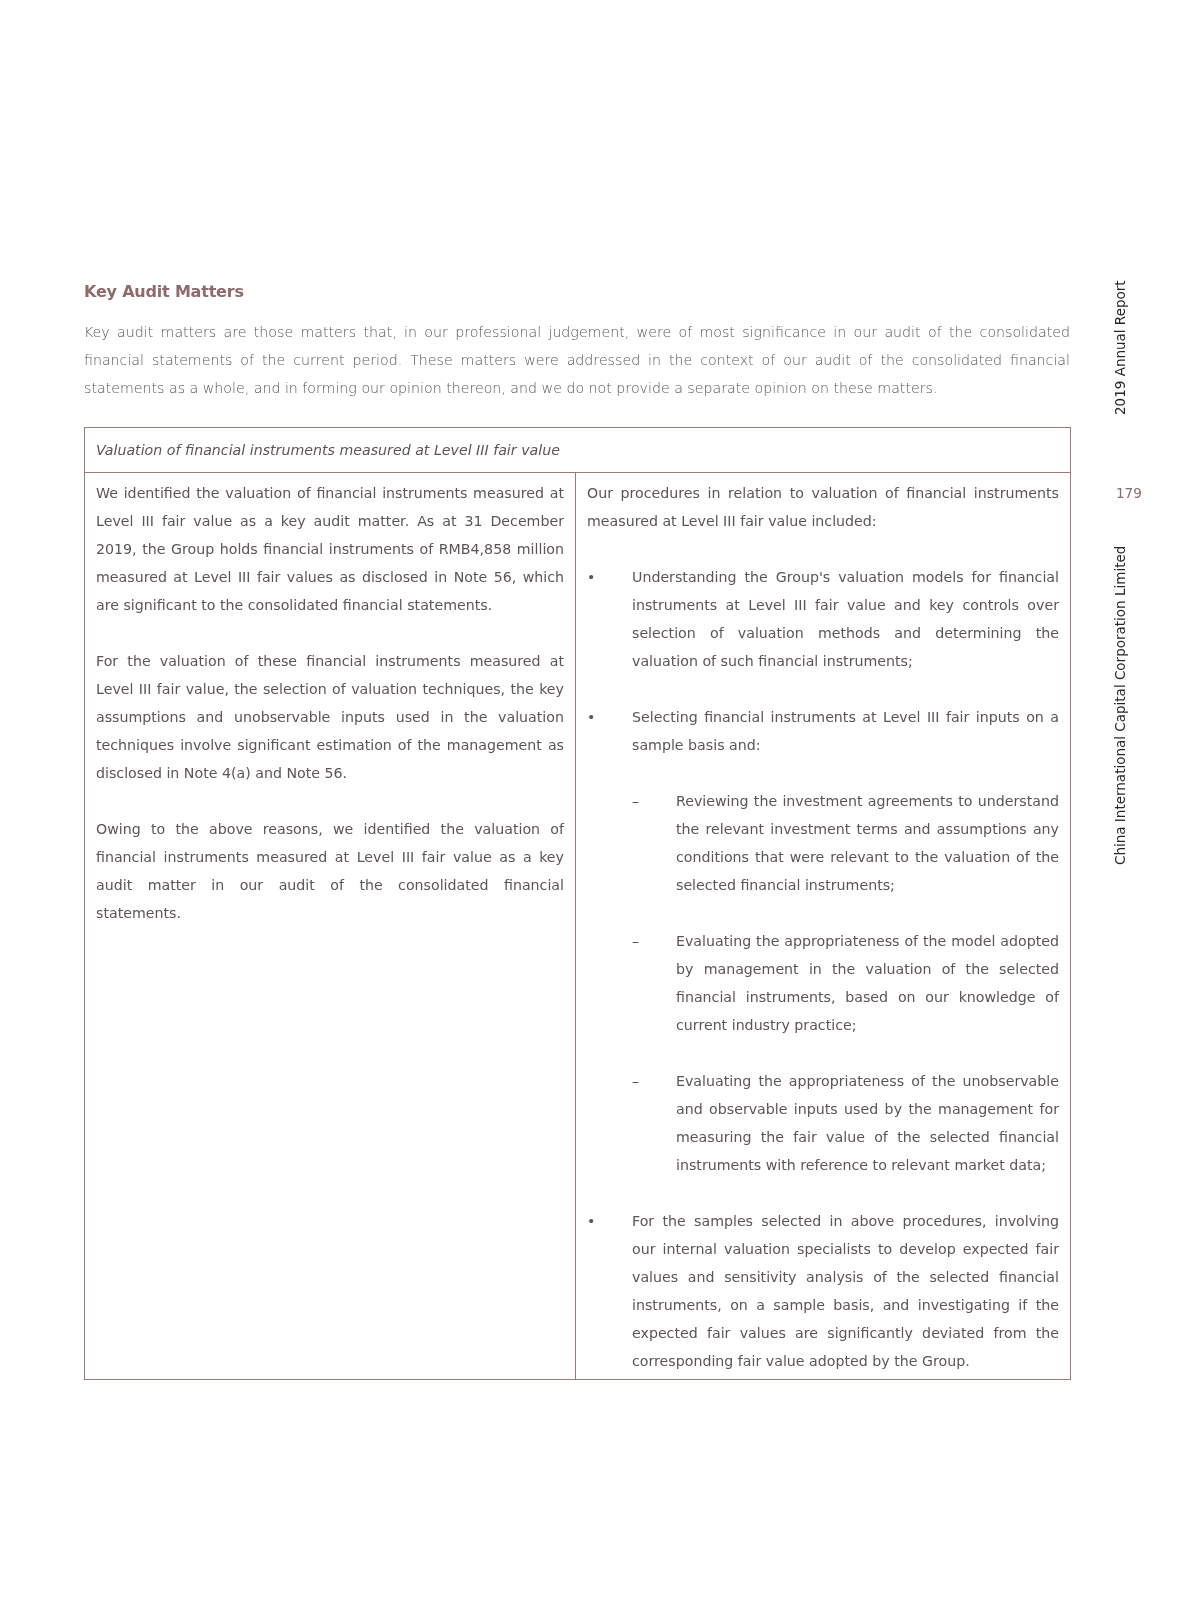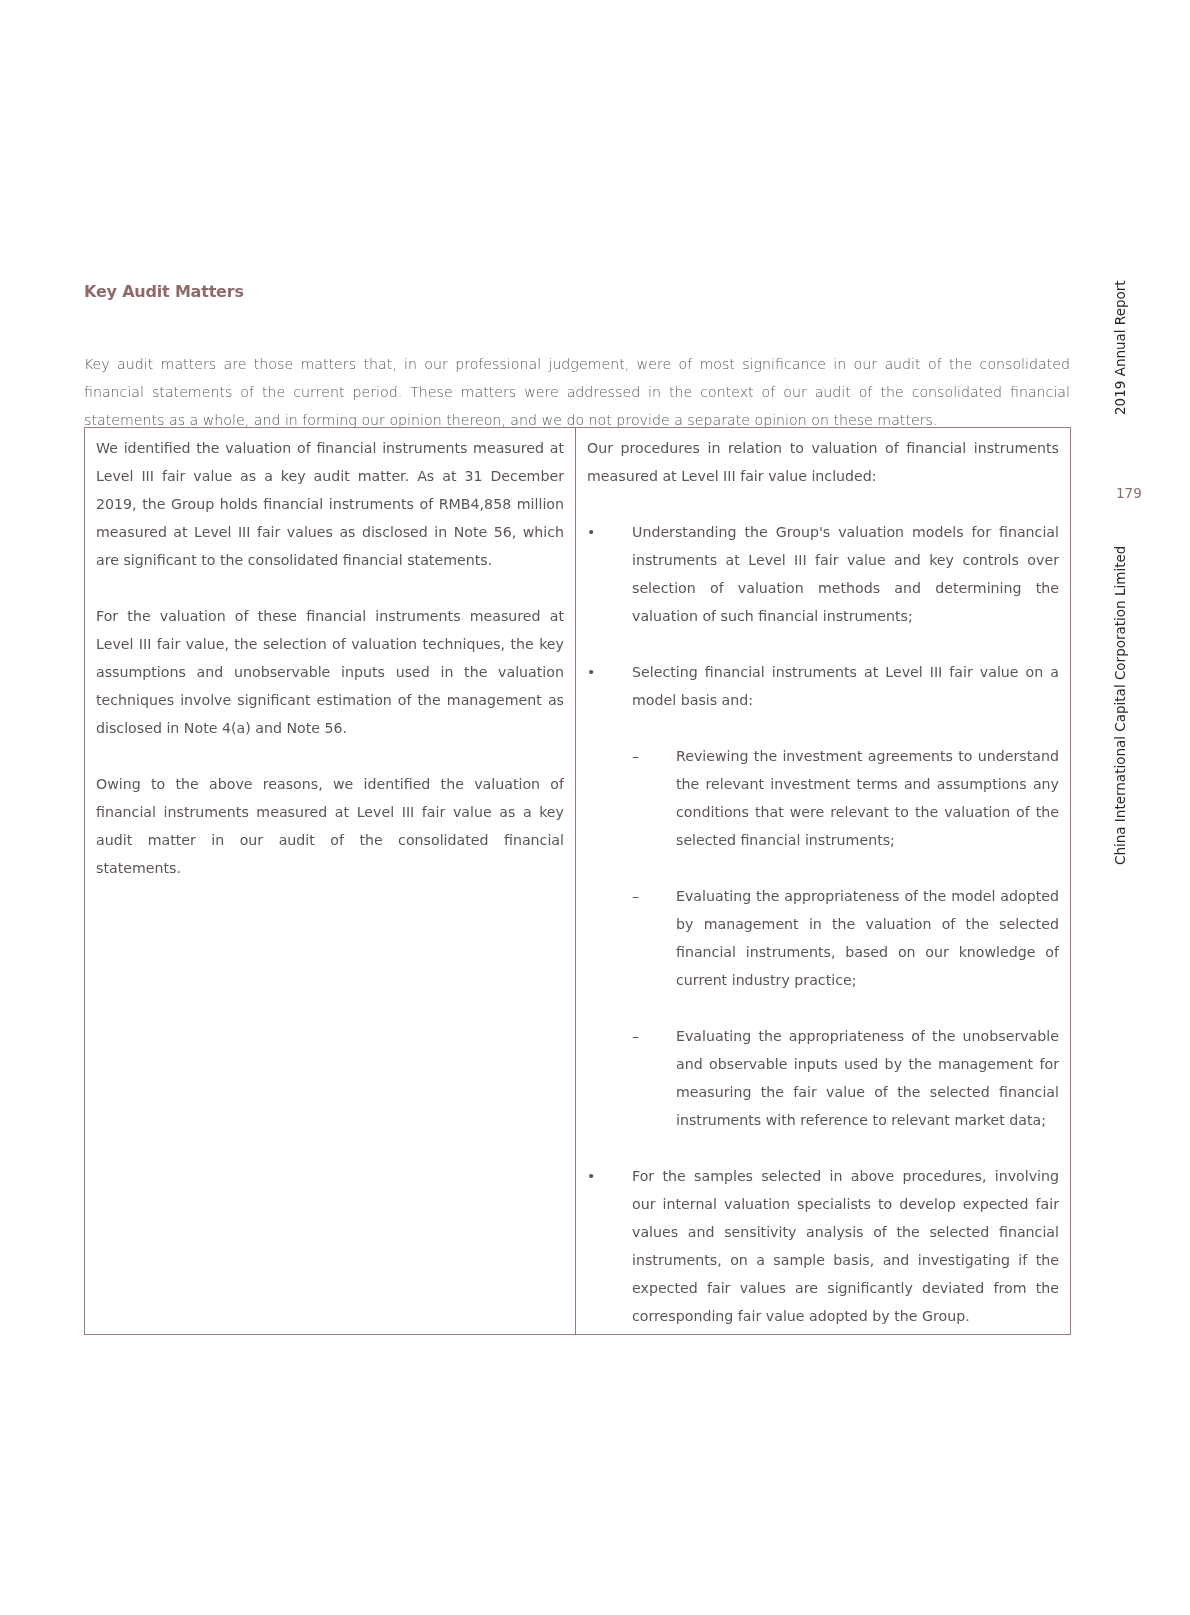--- a/index.html
+++ b/index.html
@@ -1,18 +1,18 @@
 <!DOCTYPE html>
 <html><head>
 <meta charset="utf-8">
 <style>
   html,body{margin:0;padding:0;background:#fff;}
   body{width:1190px;height:1615px;position:relative;font-family:"DejaVu Sans","Liberation Sans",sans-serif;color:#5a4f4f;overflow:hidden;}
   .heading{position:absolute;left:84px;top:282px;font-size:16px;font-weight:bold;color:#8f6a6a;letter-spacing:-0.2px;}
-  .intro{position:absolute;left:84px;top:318px;width:986px;font-size:14.2px;line-height:28px;text-align:justify;color:#5d5555;font-weight:300;margin-top:32px;}
+  .intro{position:absolute;left:84px;top:318px;width:986px;font-size:14.2px;line-height:28px;text-align:justify;color:#5d5555;font-weight:300;}
   .side-report{position:absolute;left:1112px;top:283px;transform-origin:left top;transform:rotate(-90deg) translateX(-132px);font-size:13.5px;color:#2b2424;white-space:nowrap;}
   .page-num{position:absolute;left:1116px;top:469px;font-size:13.5px;color:#8f6a6a;margin-top:16px;}
   .side-company{position:absolute;left:1112px;top:545px;transform-origin:left top;transform:rotate(-90deg) translateX(-320px);font-size:13.5px;color:#2b2424;white-space:nowrap;}
   table.kam{position:absolute;left:84px;top:427px;width:987px;border-collapse:collapse;font-size:14.2px;color:#5d5555;}
   table.kam td,table.kam th{border:1px solid #9d7a7a;vertical-align:top;padding:0 11px;}
   table.kam th{text-align:left;font-weight:bold;color:#3f2e2e;height:44px;vertical-align:middle;font-size:14.5px;}
   .subject{font-style:italic;height:44px;vertical-align:middle !important;color:#5d5555;}
   .cell{line-height:28px;text-align:justify;padding-top:6px !important;padding-bottom:4px !important;}
   .lc{width:468px;}
   p{margin:0;}
@@ -30,38 +30,41 @@
 <div class="heading">Key Audit Matters</div>
 <p class="intro">Key audit matters are those matters that, in our professional judgement, were of most significance in our audit of the consolidated financial statements of the current period. These matters were addressed in the context of our audit of the consolidated financial statements as a whole, and in forming our opinion thereon, and we do not provide a separate opinion on these matters.</p>
 
 <div class="side-report">2019 Annual Report</div>
 <div class="page-num">179</div>
 <div class="side-company">China International Capital Corporation Limited</div>
 
 <table class="kam">
   <tbody>
   <tr>
+    <td colspan="2" class="subject">Valuation of financial instruments measured at Level III fair value</td>
+  </tr>
+  <tr>
     <td class="cell lc">
       <p>We identified the valuation of financial instruments measured at Level III fair value as a key audit matter. As at 31 December 2019, the Group holds financial instruments of RMB4,858 million measured at Level III fair values as disclosed in Note 56, which are significant to the consolidated financial statements.</p>
       <div class="gap"></div>
       <p>For the valuation of these financial instruments measured at Level III fair value, the selection of valuation techniques, the key assumptions and unobservable inputs used in the valuation techniques involve significant estimation of the management as disclosed in Note 4(a) and Note 56.</p>
       <div class="gap"></div>
       <p>Owing to the above reasons, we identified the valuation of financial instruments measured at Level III fair value as a key audit matter in our audit of the consolidated financial statements.</p>
     </td>
     <td class="cell">
       <p>Our procedures in relation to valuation of financial instruments measured at Level III fair value included:</p>
       <div class="gap"></div>
       <div class="bullet">
         <span class="mk">•</span>
         <span class="tx">Understanding the Group's valuation models for financial instruments at Level III fair value and key controls over selection of valuation methods and determining the valuation of such financial instruments;</span>
       </div>
       <div class="gap"></div>
       <div class="bullet">
         <span class="mk">•</span>
-        <span class="tx">Selecting financial instruments at Level III fair value on a model basis and:</span>
+        <span class="tx">Selecting financial instruments at Level III fair inputs on a sample basis and:</span>
       </div>
       <div class="gap"></div>
       <div class="dash">
         <span class="mk">–</span>
         <span class="tx">Reviewing the investment agreements to understand the relevant investment terms and assumptions any conditions that were relevant to the valuation of the selected financial instruments;</span>
       </div>
       <div class="gap"></div>
       <div class="dash">
         <span class="mk">–</span>
         <span class="tx">Evaluating the appropriateness of the model adopted by management in the valuation of the selected financial instruments, based on our knowledge of current industry practice;</span>

